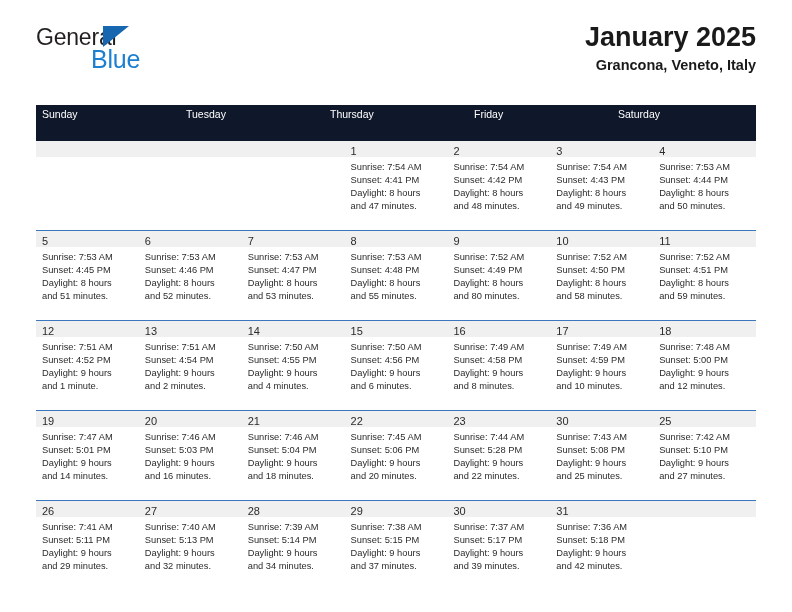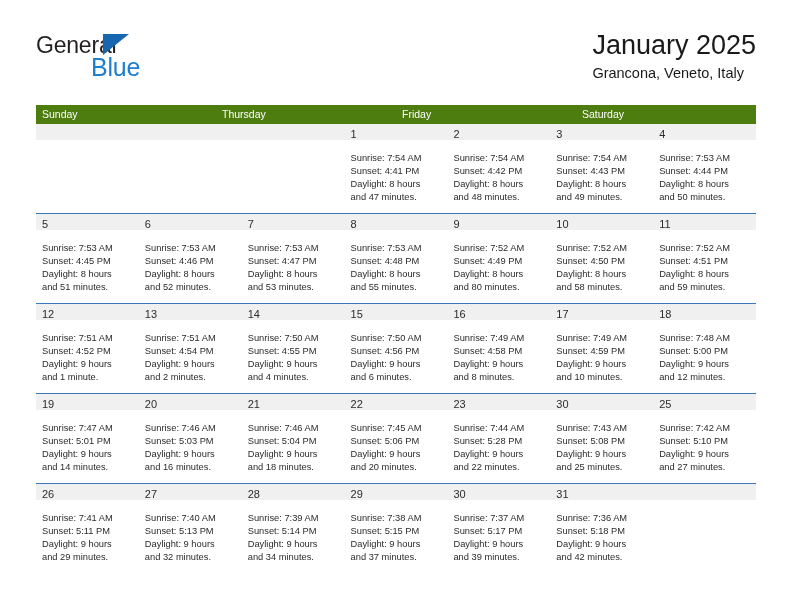--- a/index.html
+++ b/index.html
@@ -13,21 +13,21 @@
   .page {
     position: relative;
     width: 792px; height: 612px;
     background: #ffffff;
     overflow: hidden;
   }
 
   
   .header {
     position: absolute;
-    left: 36px; top: 28px;
+    left: 36px; top: 20px;
     width: 720px; height: 70px;
   }
   .logo {
     position: absolute;
     left: 0; top: 4px;
     width: 180px; height: 56px;
   }
   .logo-general {
     position: absolute;
     left: 0; top: 0;
@@ -50,21 +50,22 @@
     position: absolute;
     left: 67px; top: 2px;
     width: 0; height: 0;
     border-left: 26px solid #1767b0;
     border-bottom: 21px solid transparent;
   }
 
   .title-block {
     position: absolute;
     right: 0; top: 0;
-    text-align: left;
+    text-align: right;
+    font-weight: bold;
   }
   .cal-title {
     font-size: 27px;
     color: #1a1a1a;
     line-height: 34px;
     white-space: nowrap;
   }
   .cal-subtitle {
     font-size: 14.5px;
     color: #1a1a1a;
@@ -74,22 +75,22 @@
 
   
   .calendar {
     position: absolute;
     left: 36px; top: 105px;
     width: 720px;
   }
   .dow-row {
     display: flex;
     width: 100%;
-    background: #4d7c0f;
-    height: 19px;
+    background: #0f172a;
+    height: 36px;
   }
   .dow {
     flex: 1 1 0;
     color: #ffffff;
     font-size: 10.5px;
     line-height: 19px;
     padding-left: 6px;
     white-space: nowrap;
     overflow: hidden;
   }
@@ -112,21 +113,21 @@
     height: 16px;
     background: #f0f0f0;
     padding-left: 6px;
   }
   .day-num {
     font-size: 11px;
     color: #2b2b2b;
     line-height: 16px;
   }
   .day-info {
-    padding: 12px 6px 0 6px;
+    padding: 4px 6px 0 6px;
   }
   .day-info div {
     font-size: 9.3px;
     color: #2b2b2b;
     line-height: 13px;
     white-space: nowrap;
   }
 </style>
 </head>
 <body>
@@ -145,20 +146,21 @@
       <div class="cal-title">January 2025</div>
       <div class="cal-subtitle">Grancona, Veneto, Italy</div>
     </div>
 
   </div>
 
   <div class="calendar">
 
     <div class="dow-row">
       <div class="dow">Sunday</div>
+      <div class="dow">Tuesday</div>
       <div class="dow">Thursday</div>
       <div class="dow">Friday</div>
       <div class="dow">Saturday</div>
     </div>
 
     <div class="week first">
       <div class="day-cell empty">
         <div class="day-num-band"><span class="day-num"></span></div>
 
       </div>

